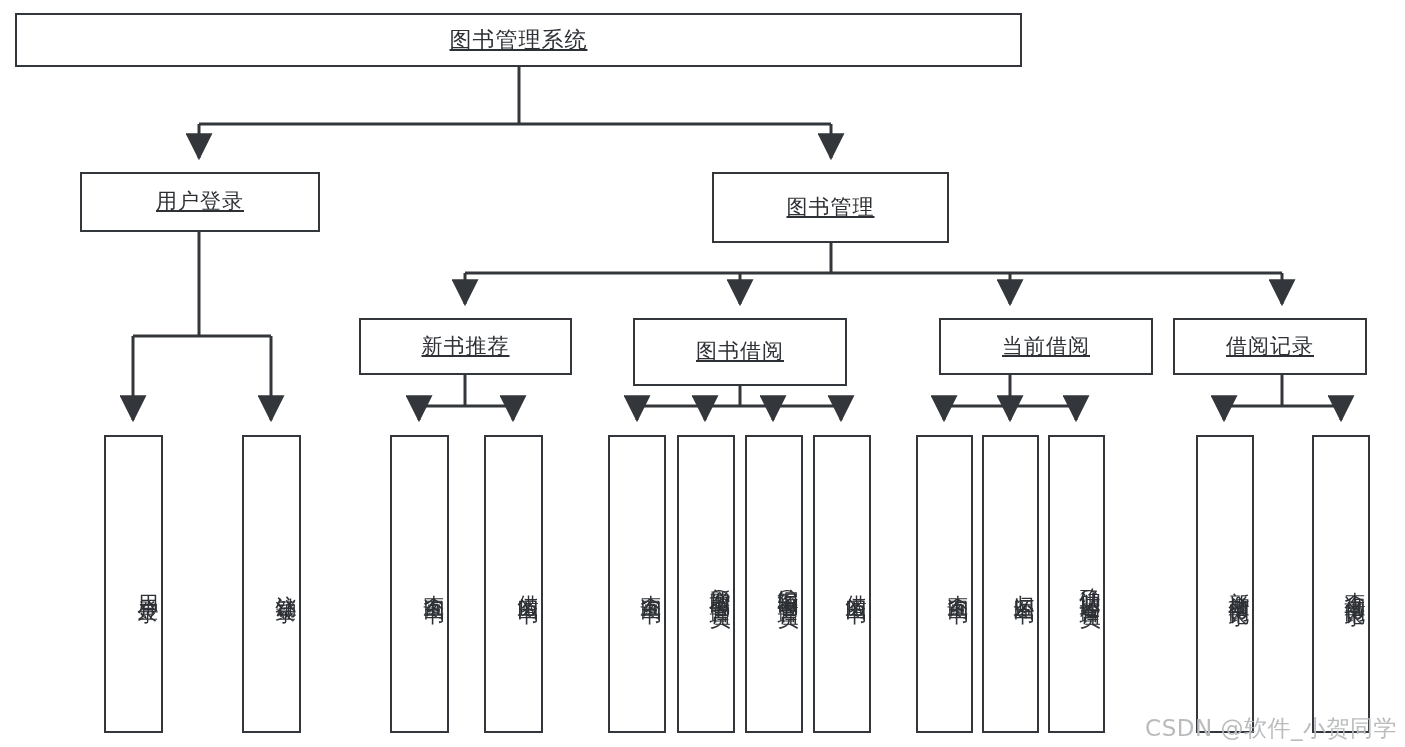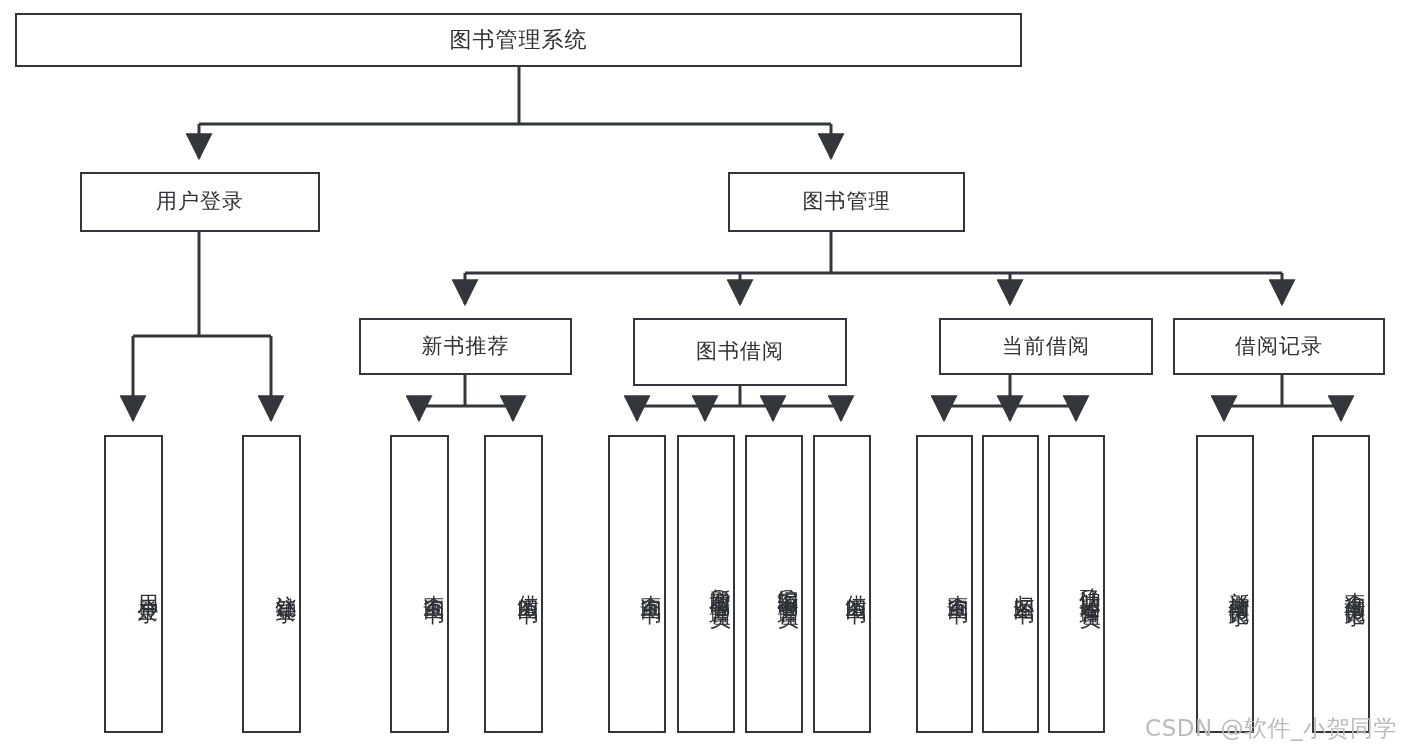--- a/index.html
+++ b/index.html
@@ -24,20 +24,21 @@
     display:flex;
     align-items:center;
     justify-content:center;
     color:#2d3034;
   }
   .node.h{            
     font-size:21px;
     letter-spacing:1px;
     line-height:1.2;
     white-space:nowrap;
+    text-decoration:underline;
   }
   .node.root{font-size:22px;}
   .node.v{            
     writing-mode:vertical-rl;
     text-orientation:upright;
     font-size:21px;
     line-height:1.32;
     letter-spacing:3px;
     padding:10px 0;
     align-items:flex-start;
@@ -131,29 +132,29 @@
       <path d="M 1224 406 L 1341 406"></path>
       <path d="M 1224 406 L 1224 420" marker-end="url(#arwdown)"></path>
       <path d="M 1341 406 L 1341 420" marker-end="url(#arwdown)"></path>
     </g>
   </svg>
 
   <div class="node h root" style="left:15px;top:13px;width:1007px;height:54px;">图书管理系统</div>
 
   <div class="node h" style="left:80px;top:172px;width:240px;height:60px;">用户登录</div>
 
-  <div class="node h" style="left:728px;top:172px;width:237px;height:60px;">图书管理</div>
+  <div class="node h" style="left:712px;top:172px;width:237px;height:71px;">图书管理</div>
 
   <div class="node h" style="left:359px;top:318px;width:213px;height:57px;">新书推荐</div>
 
   <div class="node h" style="left:633px;top:318px;width:214px;height:68px;">图书借阅</div>
 
   <div class="node h" style="left:903px;top:318px;width:214px;height:57px;margin-left:36px;">当前借阅</div>
 
-  <div class="node h" style="left:1173px;top:318px;width:212px;height:57px;">借阅记录</div>
+  <div class="node h" style="left:1173px;top:318px;width:194px;height:57px;">借阅记录</div>
 
   <div class="node v" style="left:104px;top:435px;width:59px;height:298px;">
     <span>用户登录</span>
   </div>
   <div class="node v" style="left:242px;top:435px;width:59px;height:298px;">
     <span>注销登录</span>
   </div>
 
   <div class="node v" style="left:390px;top:435px;width:59px;height:298px;">
     <span>查询图书</span>

